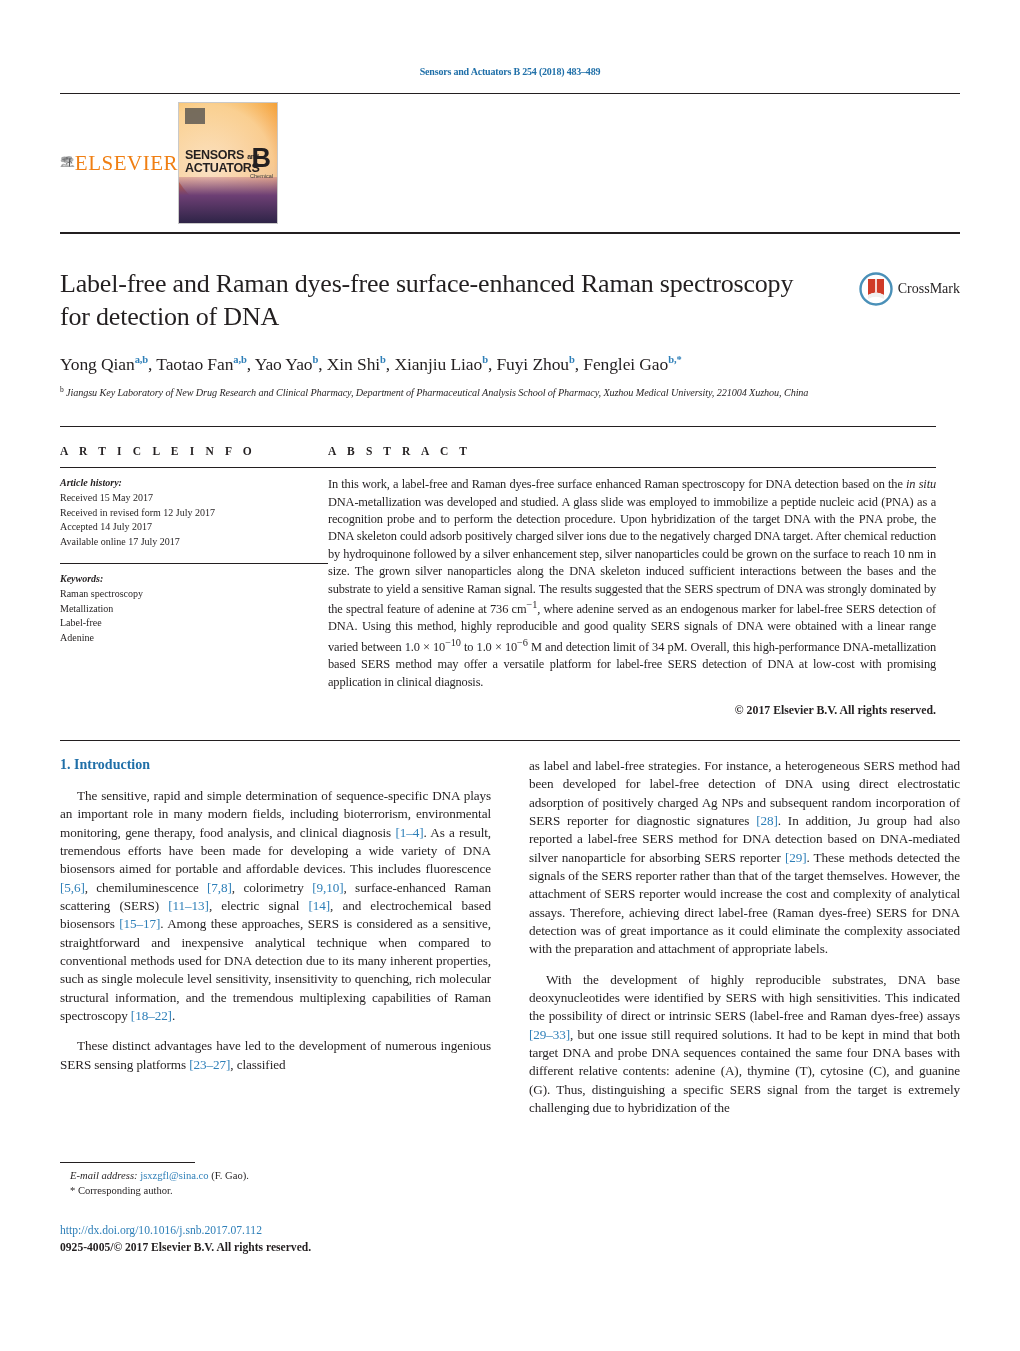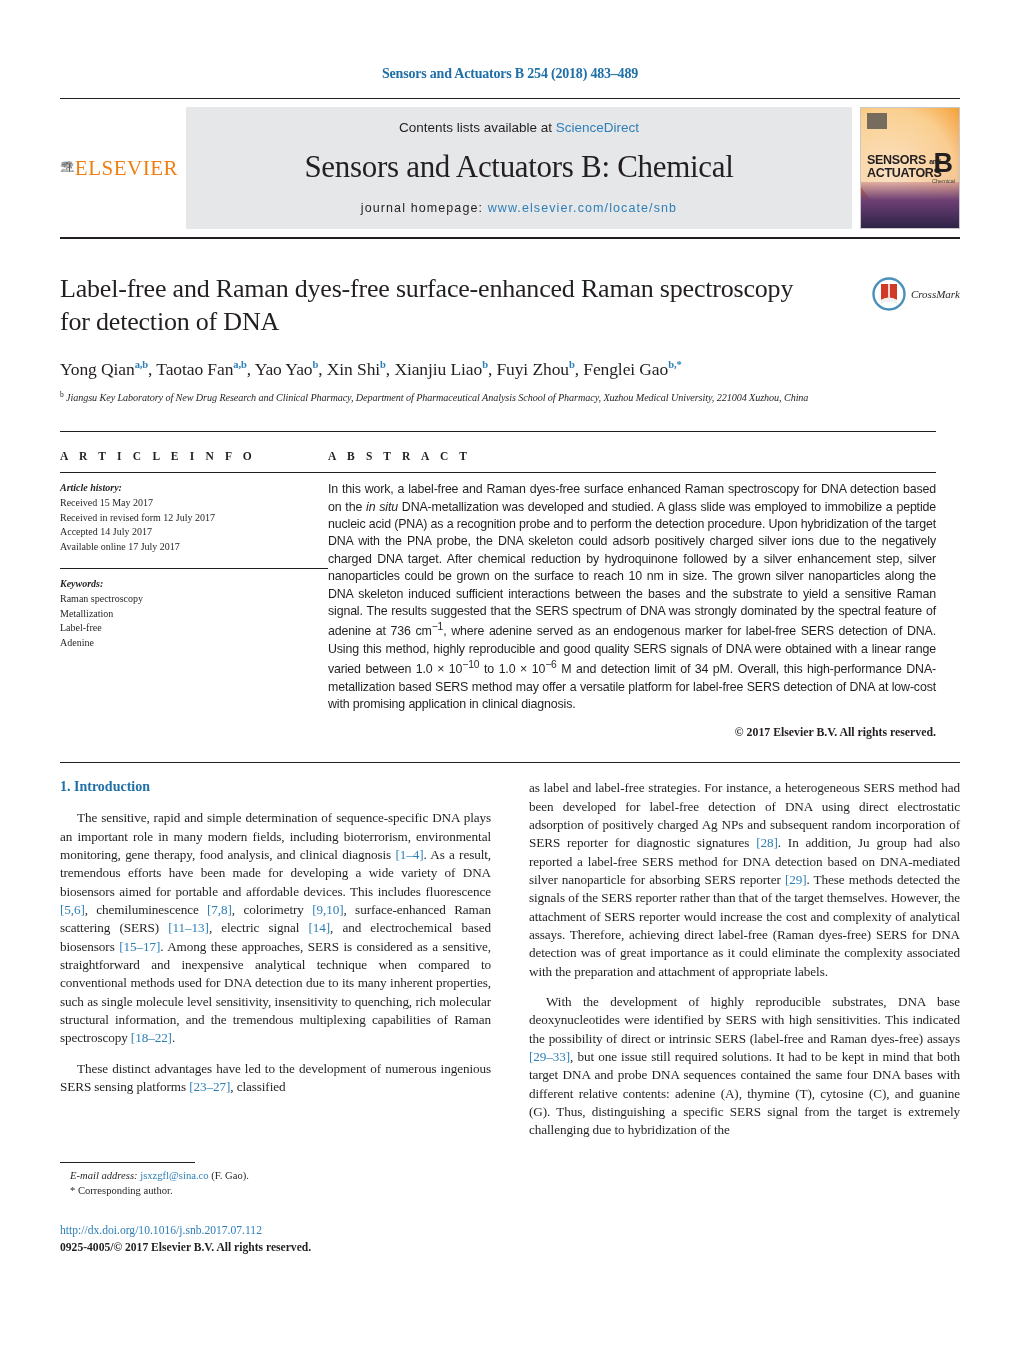--- a/index.html
+++ b/index.html
@@ -14,21 +14,21 @@
     overflow: hidden;
   }
 
   .page { position: relative; width: 1020px; height: 1351px; padding: 0; }
 
   
   .running-head {
     text-align: center;
     font-family: "Liberation Serif", serif;
     font-weight: bold;
-    font-size: 14px;
+    font-size: 10px;
     color: #1f6fa8;
     letter-spacing: -0.2px;
     padding-top: 66px;
   }
 
   
   .masthead-wrap {
     margin: 16px 60px 0 60px;
     border-top: 1.6px solid #231f20;
     border-bottom: 2.6px solid #231f20;
@@ -154,23 +154,22 @@
   }
   .crossmark {
     position: absolute;
     right: 0; top: 4px;
     display: flex;
     align-items: center;
     gap: 5px;
   }
   .crossmark-label {
     font-family: "Liberation Serif", serif;
-    font-size: 11px;
-    color: #231f20;
-    font-style: italic;
+    font-size: 14px;
+    color: #231f20;
   }
 
   .authors {
     font-family: "Liberation Serif", serif;
     font-size: 17.5px;
     color: #231f20;
     margin-top: 20px;
     letter-spacing: -0.1px;
   }
   .authors sup { color: #2e7fb8; font-size: 10.5px; font-weight: bold; }
@@ -211,21 +210,21 @@
   .info-body {
     font-family: "Liberation Serif", serif;
     font-size: 10px;
     line-height: 1.46;
     color: #231f20;
   }
   .info-body .lbl { font-style: italic; font-weight: bold; }
   .kw-block { margin-top: 10px; }
 
   .abstract-body {
-    font-family: Liberation Sans, sans-serif;
+    font-family: Liberation Serif, serif;
     font-size: 12.4px;
     line-height: 1.40;
     text-align: justify;
     color: #231f20;
     letter-spacing: -0.15px;
   }
   .abstract-body i { font-style: italic; }
   .copyright {
     text-align: right;
     font-family: "Liberation Serif", serif;
@@ -320,29 +319,20 @@
           <ellipse cx="22" cy="60" rx="12" ry="6" opacity=".45"></ellipse>
           <ellipse cx="44" cy="64" rx="14" ry="6" opacity=".4"></ellipse>
           <rect x="4" y="71" width="88" height="3.2"></rect>
           <ellipse cx="14" cy="67" rx="8" ry="4" opacity=".5"></ellipse>
           <ellipse cx="80" cy="66" rx="9" ry="4" opacity=".5"></ellipse>
         </g>
       </svg>
       <div class="elsevier-word">ELSEVIER</div>
     </div>
 
-    <div class="journal-band">
-      <div class="contents-line">
-        <span>Contents lists available at </span><a href="#">ScienceDirect</a>
-      </div>
-      <div class="journal-title">Sensors and Actuators B: Chemical</div>
-      <div class="homepage-line">
-        <span>journal homepage: </span><a href="#">www.elsevier.com/locate/snb</a>
-      </div>
-    </div>
 
     <div class="cover-thumb">
       <div class="cover-arc"></div>
       <div class="cover-bottom"></div>
       <div class="cover-els"></div>
       <div class="cover-text">
         <span>SENSORS</span>
         <span class="small">and</span><br>
         <span>ACTUATORS</span>
       </div>

